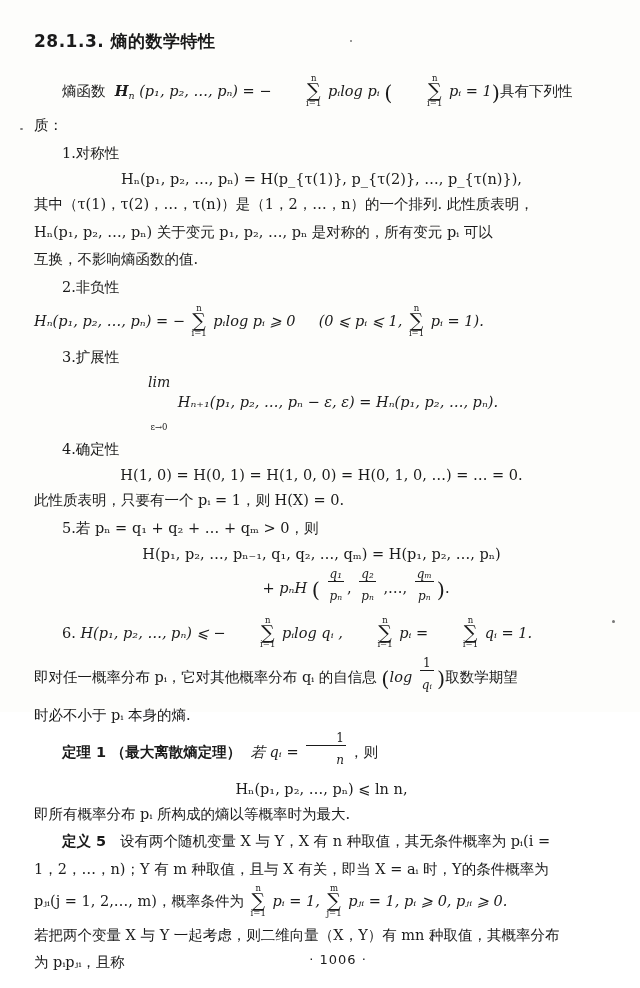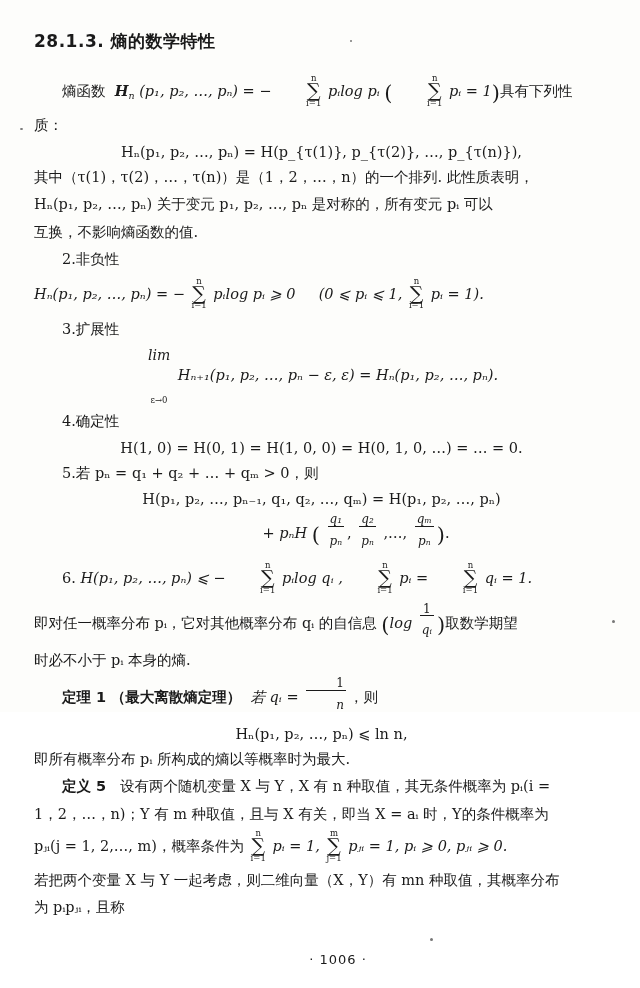--- a/index.html
+++ b/index.html
@@ -146,20 +146,23 @@
       <span class="bigparen">(</span>
       <span class="sum">
         <span class="top">n</span>
         <span class="big">∑</span>
         <span class="bot">i=1</span>
       </span>
       <span class="it">pᵢ = 1</span><span class="bigparen">)</span><span>具有下列性</span>
     </p>
     <p class="para">质：</p>
 
+    <p class="para indent2 block">
+      <span>1.</span><span>对称性</span>
+    </p>
     <p class="eqline">Hₙ(p₁, p₂, …, pₙ) = H(p_{τ(1)}, p_{τ(2)}, …, p_{τ(n)}),</p>
     <p class="para">其中（τ(1)，τ(2)，…，τ(n)）是（1，2，…，n）的一个排列. 此性质表明，</p>
     <p class="para">Hₙ(p₁, p₂, …, pₙ) 关于变元 p₁, p₂, …, pₙ 是对称的，所有变元 pᵢ 可以</p>
     <p class="para">互换，不影响熵函数的值.</p>
 
     <p class="para indent2 block">
       <span>2.</span><span>非负性</span>
     </p>
     <p class="eqleft">
       <span class="it">Hₙ(p₁, p₂, …, pₙ) = −</span>
@@ -187,20 +190,21 @@
         <span class="lw">lim</span>
         <span class="lb">ε→0</span>
       </span>
       <span class="it">Hₙ₊₁(p₁, p₂, …, pₙ − ε, ε) = Hₙ(p₁, p₂, …, pₙ).</span>
     </p>
 
     <p class="para indent2 block">
       <span>4.</span><span>确定性</span>
     </p>
     <p class="eqline">H(1, 0) = H(0, 1) = H(1, 0, 0) = H(0, 1, 0, …) = … = 0.</p>
+    <p class="para">此性质表明，只要有一个 pᵢ = 1，则 H(X) = 0.</p>
 
     <p class="para indent2 block">
       <span>5.</span><span>若 pₙ = q₁ + q₂ + … + qₘ &gt; 0，则</span>
     </p>
     <p class="eqline">H(p₁, p₂, …, pₙ₋₁, q₁, q₂, …, qₘ) = H(p₁, p₂, …, pₙ)</p>
     <p class="eqline">
       &nbsp;&nbsp;&nbsp;&nbsp;&nbsp;&nbsp;&nbsp;&nbsp;&nbsp;&nbsp;&nbsp;&nbsp;&nbsp;&nbsp;
       <span class="it">+ pₙH</span>
       <span class="bigparen">(</span>
       <span class="frac">

